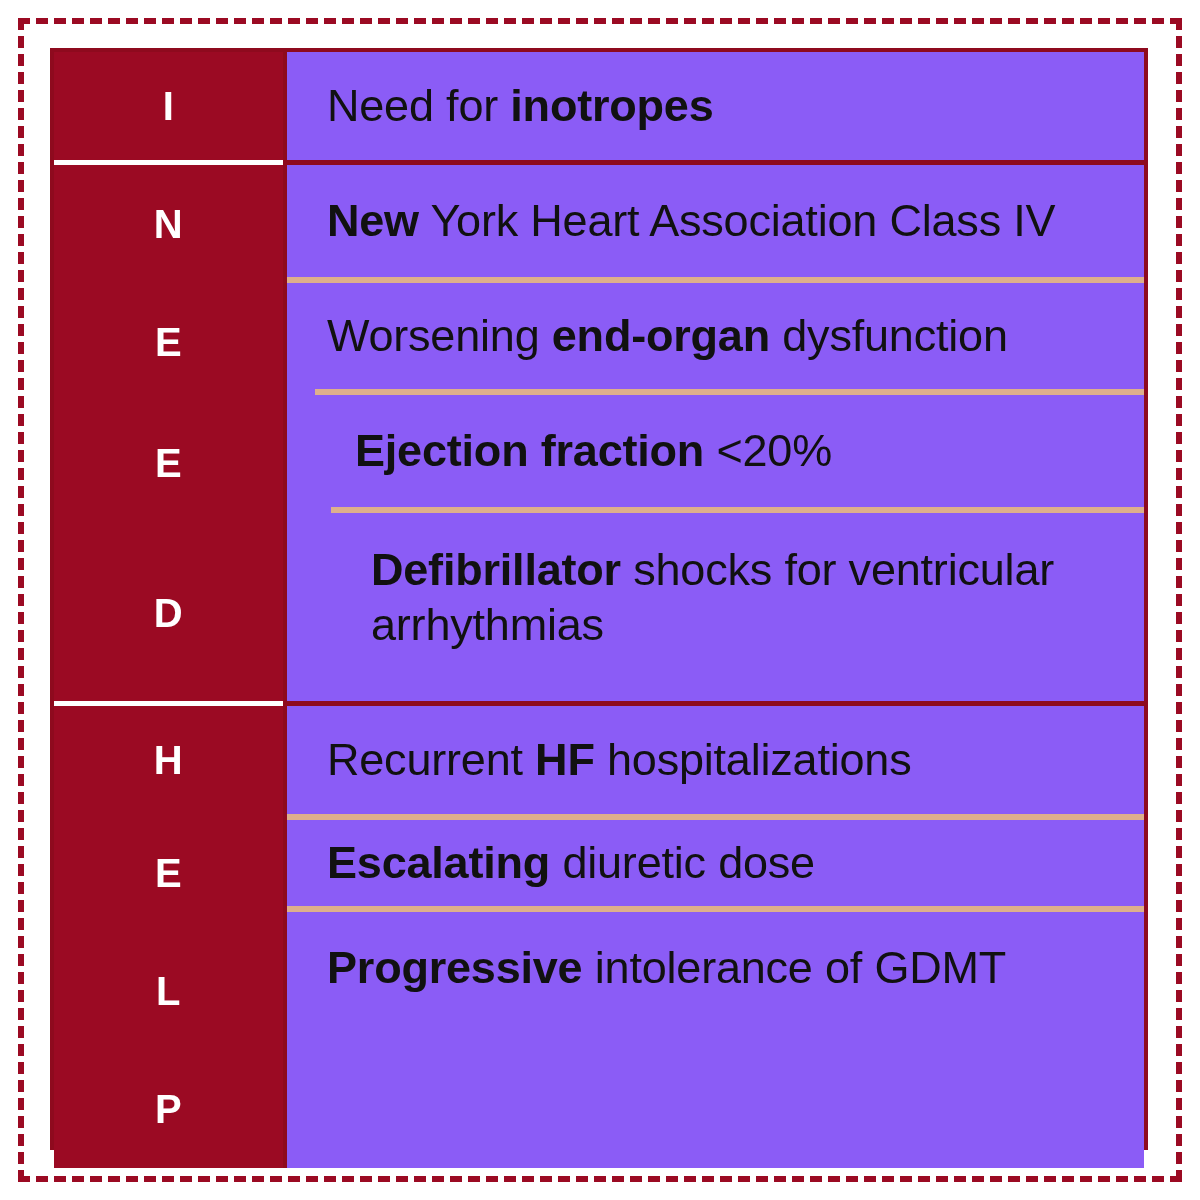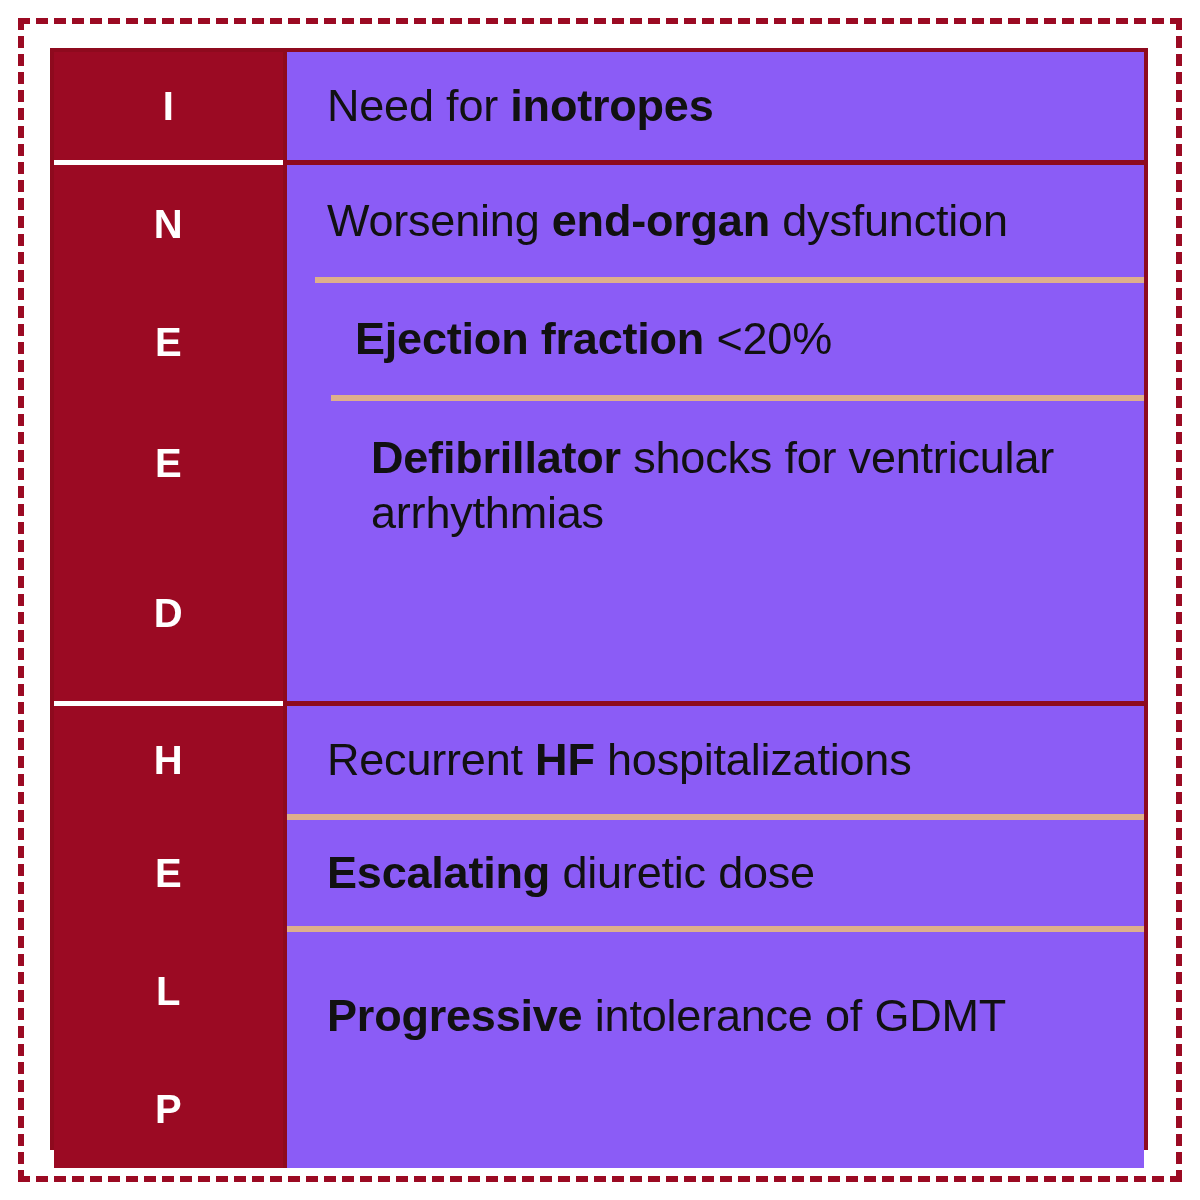--- a/index.html
+++ b/index.html
@@ -110,23 +110,23 @@
     font-weight: bold;
   }
 
   
   .r-i      { height: 108px; }
   .r-n      { height: 112px; }
   .r-e1     { height: 112px; }
   .r-e2     { height: 118px; margin-left: 28px; }
   .r-d      { height: 176px; margin-left: 44px; }
   .r-h      { height: 108px; }
-  .r-e3     { height: 112px; }
+  .r-e3     { height: 92px; }
   .r-l      { height: 112px; }
-  .r-p      { height: 118px; align-items: flex-end; }
+  .r-p      { height: 118px; }
 
   
   .lc-i  { height: 108px; }
   .lc-n  { height: 118px; }
   .lc-e1 { height: 118px; }
   .lc-e2 { height: 124px; }
   .lc-d  { height: 176px; }
   .lc-h  { height: 108px; }
   .lc-e3 { height: 118px; }
   .lc-l  { height: 118px; }
@@ -154,20 +154,23 @@
 
     <div class="section">
       <div class="letter-col">
         <div class="letter-cell lc-n">N</div>
         <div class="letter-cell lc-e1">E</div>
         <div class="letter-cell lc-e2">E</div>
         <div class="letter-cell lc-d">D</div>
       </div>
       <div class="text-col">
 
+        <div class="text-cell r-n">
+          <span><b>New</b><span> York Heart Association Class IV</span></span>
+        </div>
 
         <div class="text-cell r-e1">
           <span><span>Worsening </span><b>end-organ</b><span> dysfunction</span></span>
         </div>
 
         <div class="text-cell r-e2">
           <span><b>Ejection fraction</b><span> &lt;20%</span></span>
         </div>
 
         <div class="text-cell r-d">

